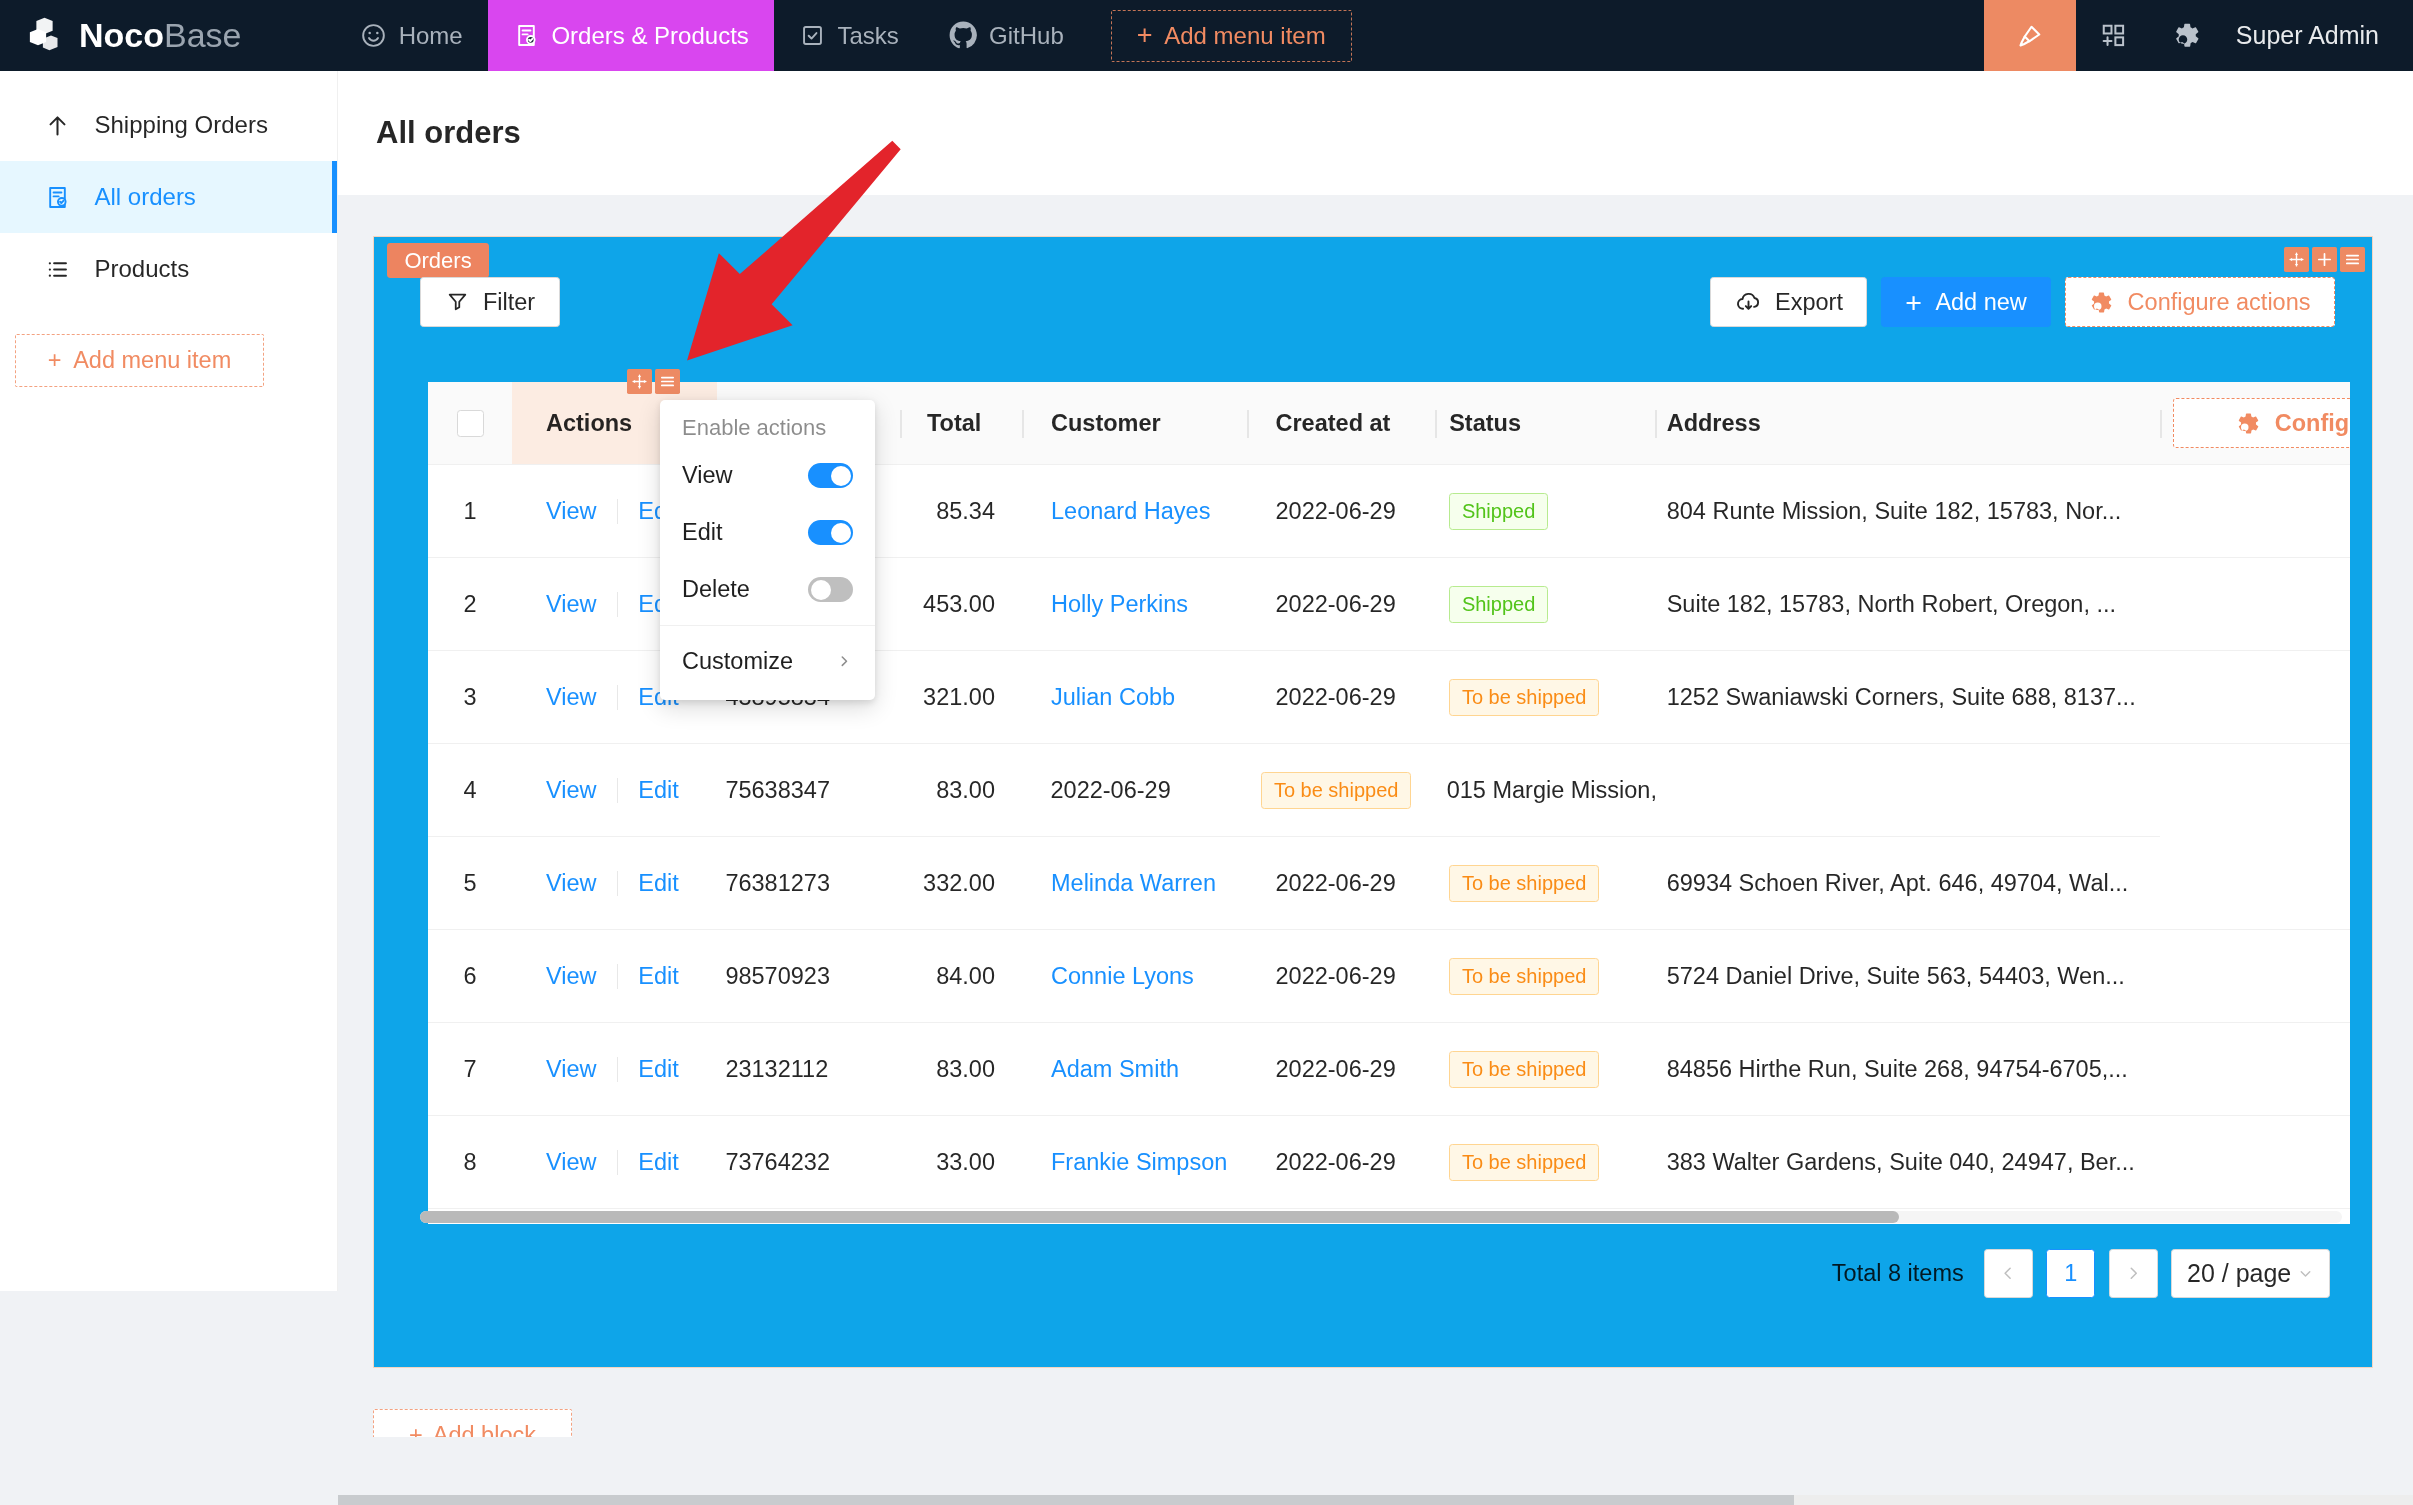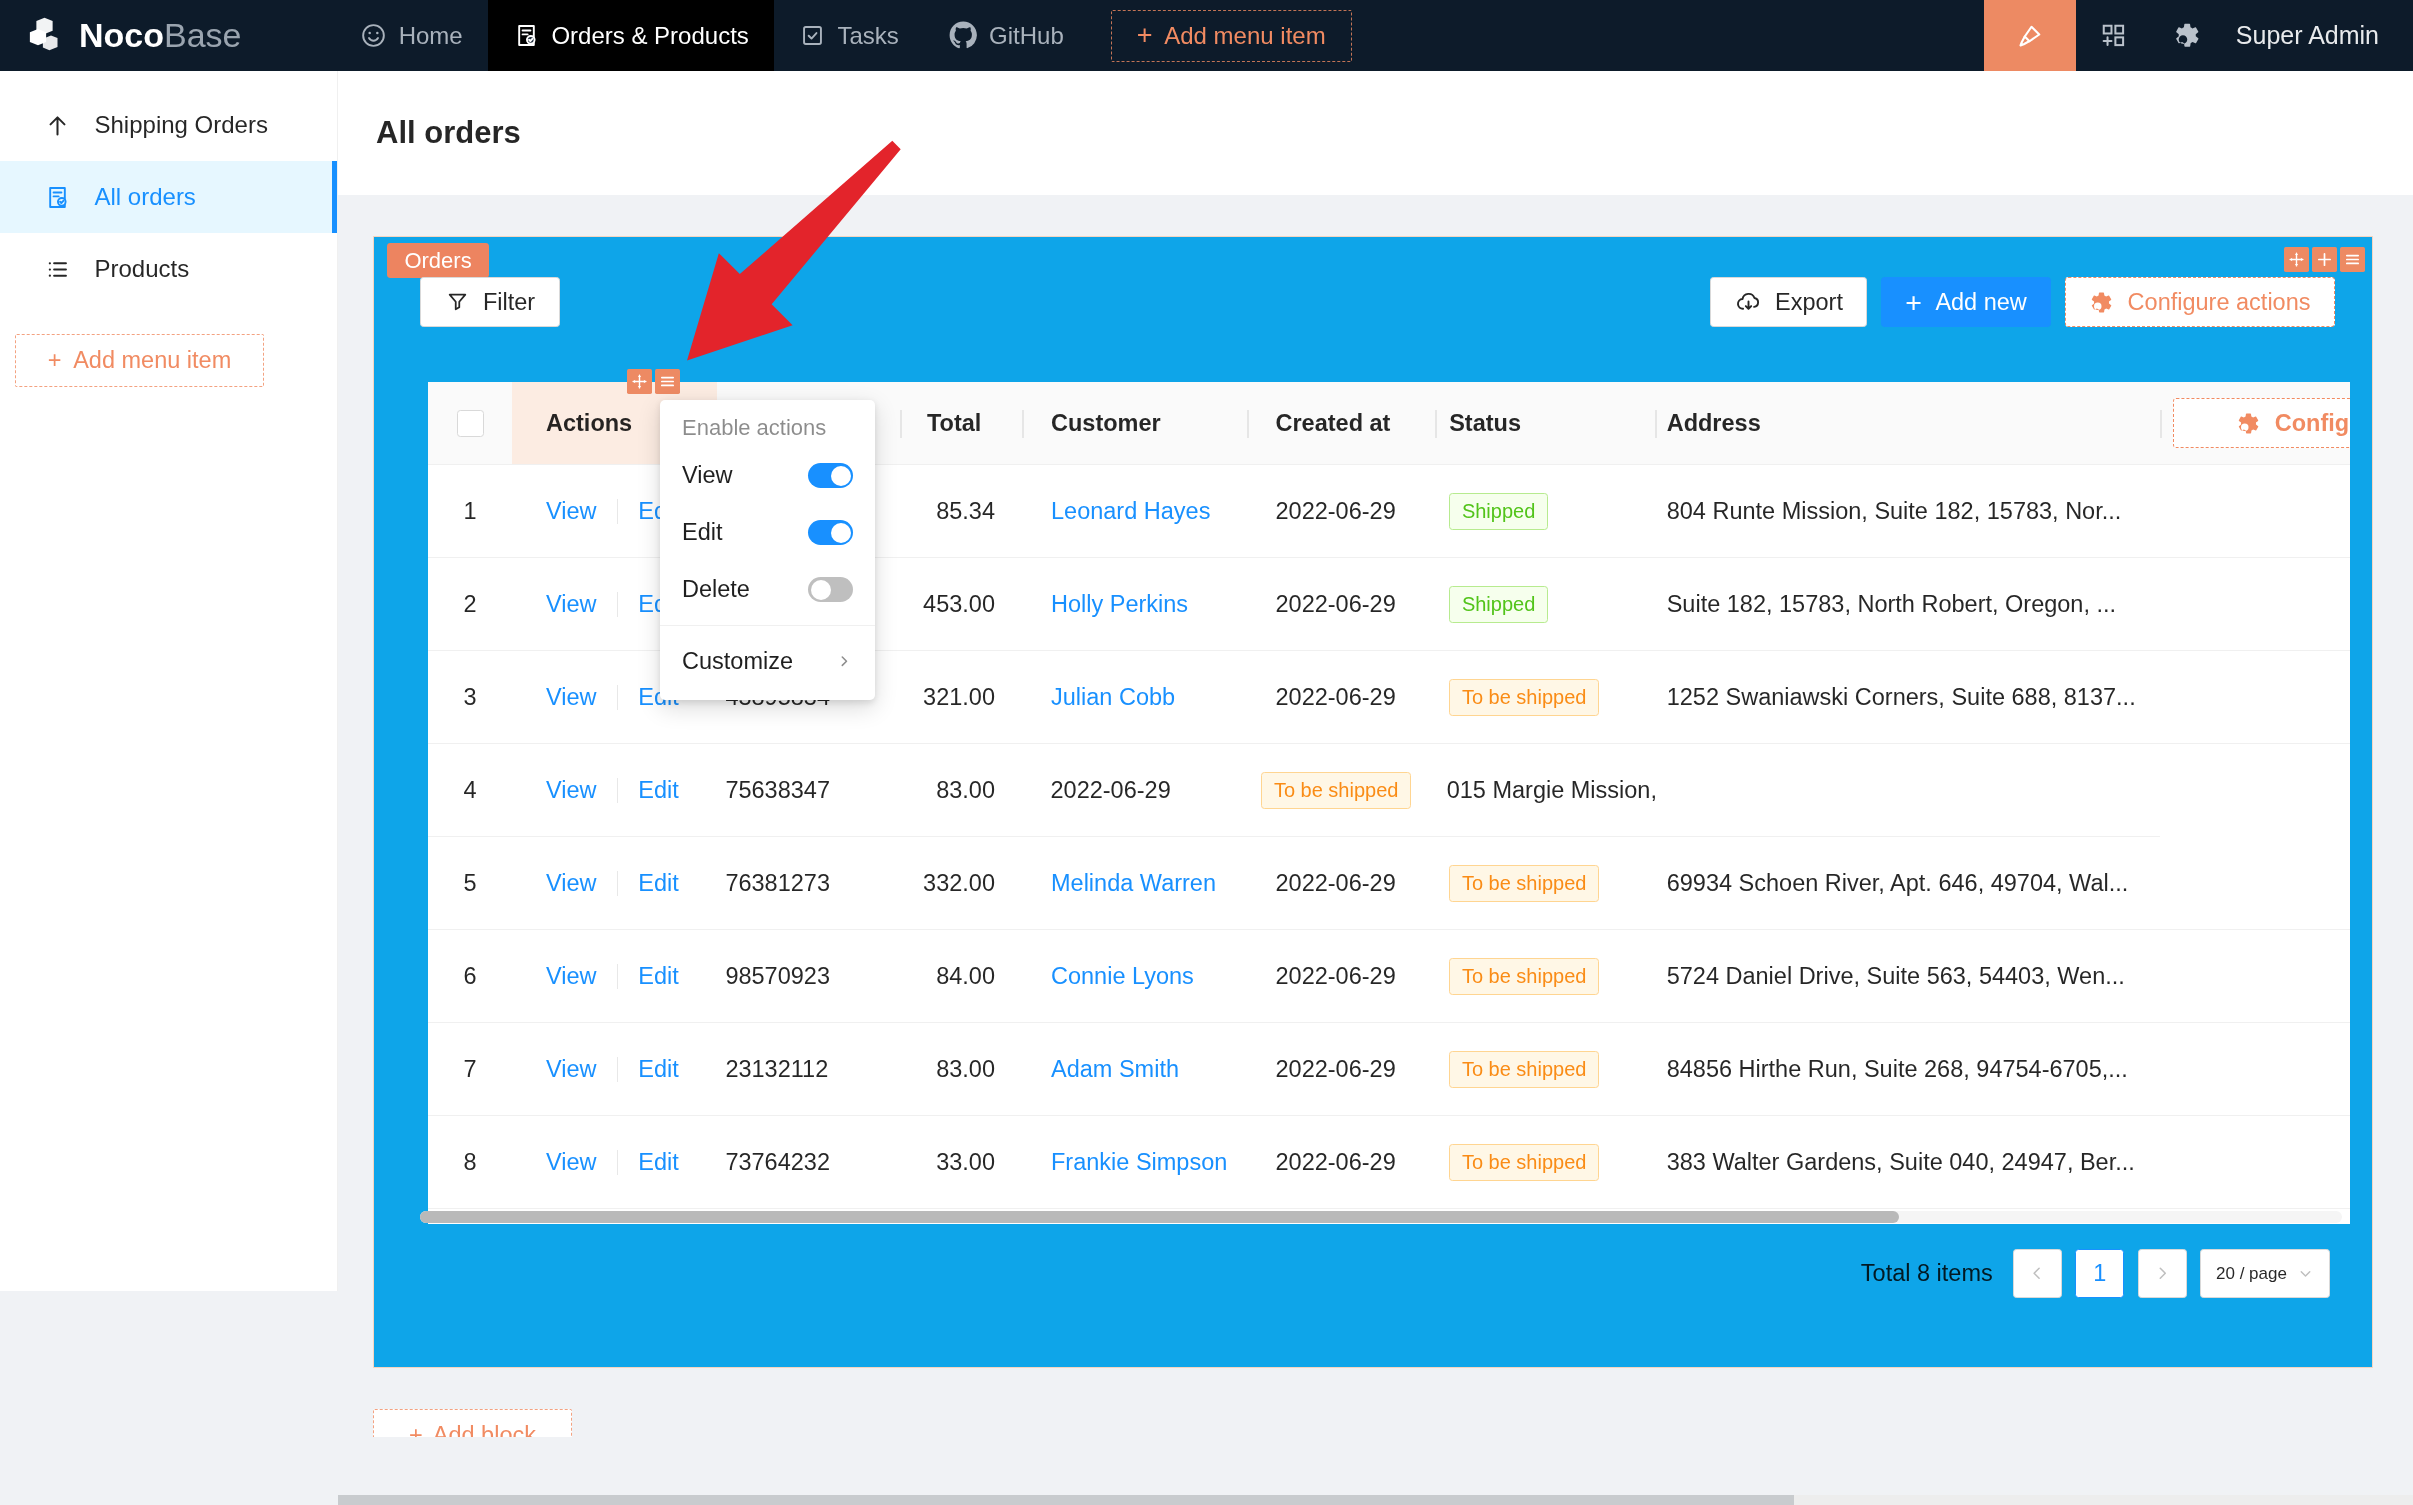--- a/index.html
+++ b/index.html
@@ -9,21 +9,21 @@
   .ctr { display:flex; align-items:center; justify-content:center; }
 
   
   .navbar { position:absolute; left:0; top:0; width:2413px; height:71px; background:#0d1b2a; display:flex; align-items:center; z-index:20; }
   .logo { display:flex; align-items:center; gap:15px; padding-left:25px; width:335px; flex:0 0 auto; }
   .logo-text { font-size:34px; color:#fff; white-space:nowrap; }
   .logo-text b { font-weight:700; }
   .logo-text .lt { color:#9aa4af; font-weight:400; }
   .nav-menu { display:flex; height:71px; }
   .nav-item { display:flex; align-items:center; gap:11.7px; padding:0 25px; color:#a9b2bc; font-size:24px; white-space:nowrap; cursor:pointer; }
-  .nav-item.active { background:#000000; color:#fff; }
+  .nav-item.active { background:#d946ef; color:#fff; }
   .nav-item svg { flex:0 0 auto; }
   .nav-add { margin-left:22px; align-self:center; height:52px; display:flex; align-items:center; gap:11.7px; padding:0 25px; border:1.7px dashed rgba(241,139,98,.8); border-radius:1.7px; color:#f18b62; font-size:24px; white-space:nowrap; }
   .nav-add .plus { font-size:27px; line-height:1; }
   .nav-right { margin-left:auto; display:flex; align-items:center; height:71px; }
   .pen-btn { width:92px; height:71px; background:#ed8a63; color:#fff; }
   .icon-btn { width:74px; height:71px; color:#bac2cb; }
   .nav-user { color:#e8eaec; font-size:25px; padding:0 34px 0 11.7px; white-space:nowrap; }
 
   
   .sidebar { position:absolute; left:0; top:71px; width:338px; height:1220px; background:#fff; border-right:1.7px solid #f0f0f0; z-index:15; }
@@ -75,21 +75,21 @@
   .cfg-btn { margin-left:12.6px; width:277px; flex:0 0 auto; }
 
   .hscroll-track { position:absolute; left:46px; top:974px; width:1922px; height:11.7px; background:#f5f5f5; border-radius:5.9px; }
   .hscroll-thumb { position:absolute; left:0; top:0; width:1479px; height:11.7px; background:#b9b9b9; border-radius:5.9px; }
 
   
   .pagination { position:absolute; right:42px; top:1012px; display:flex; align-items:center; gap:13.4px; }
   .pg-label { font-size:23.5px; color:rgba(0,0,0,.85); margin-right:6.7px; }
   .pg-btn { width:49px; height:49px; border:1.7px solid #d9d9d9; border-radius:3.4px; background:#fff; color:#bfbfbf; display:flex; align-items:center; justify-content:center; cursor:pointer; }
   .pg-current { border-color:#1890ff; color:#1890ff; font-size:23.5px; }
-  .pg-select { width:130px; height:49px; border:1.7px solid #d9d9d9; border-radius:3.4px; background:#fff; display:flex; align-items:center; justify-content:space-between; padding:0 15px; font-size:17px; color:rgba(0,0,0,.85); cursor:pointer; }
+  .pg-select { width:159px; height:49px; border:1.7px solid #d9d9d9; border-radius:3.4px; background:#fff; display:flex; align-items:center; justify-content:space-between; padding:0 15px; font-size:25px; color:rgba(0,0,0,.85); cursor:pointer; }
   .chev { color:#bfbfbf; }
 
   
   .add-block-clip { position:absolute; left:35px; top:1338px; width:199px; height:28px; overflow:hidden; }
   .add-block-btn { width:199px; height:53px; background:#fff; border:1.7px dashed rgba(241,139,98,.8); border-radius:1.7px; color:#f18b62; font-size:23.5px; display:flex; align-items:center; justify-content:center; gap:10px; }
   .powered { position:absolute; left:0; top:1381px; width:100%; text-align:center; font-size:23.5px; color:#8f959e; }
   .page-scroll-track { position:absolute; left:0; bottom:0; width:2076px; height:10px; background:#ededed; }
   .page-scroll-thumb { position:absolute; left:0; top:0; width:1456px; height:10px; background:#c8cbce; }
 
   

